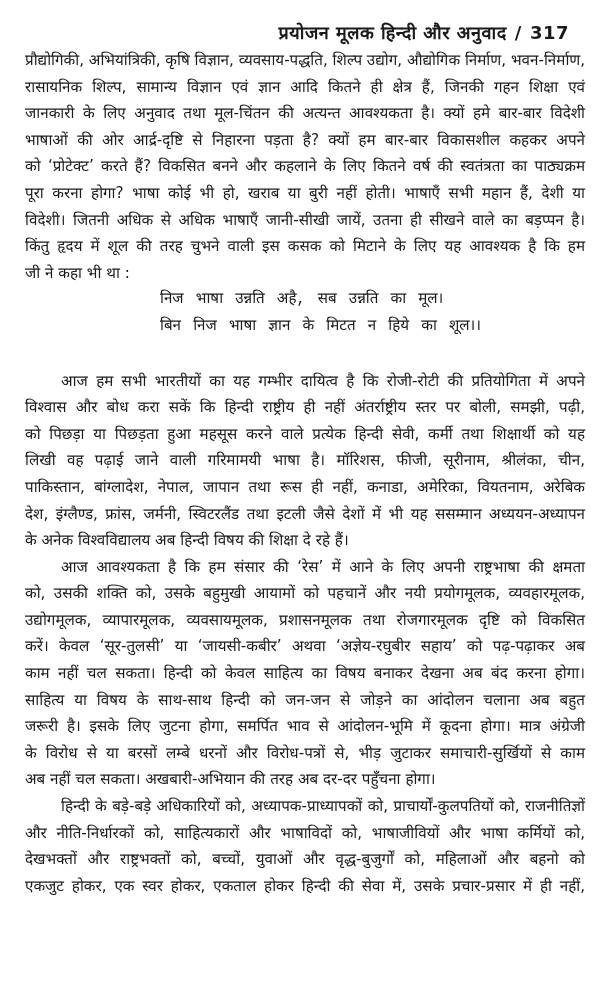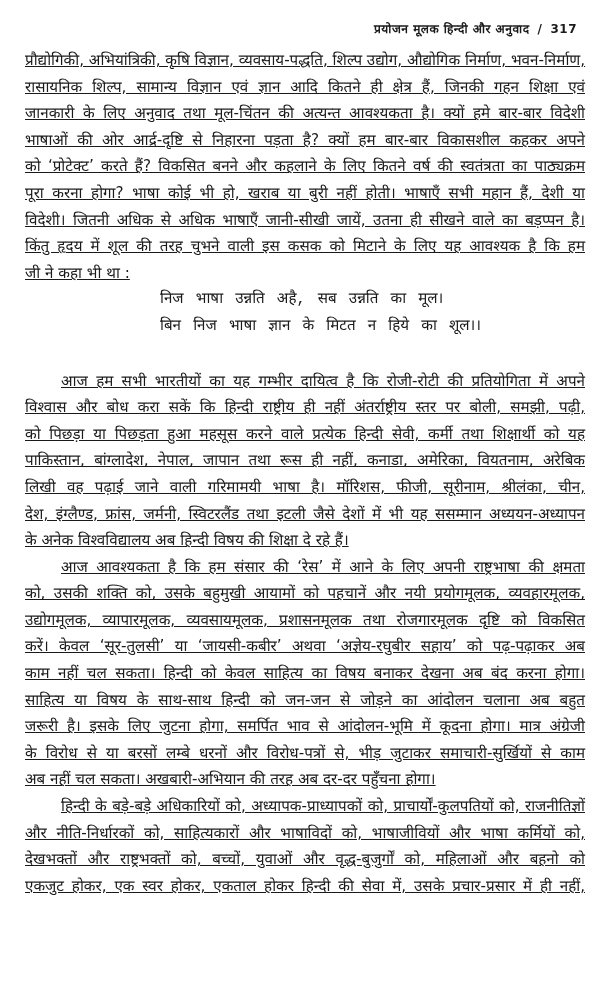--- a/index.html
+++ b/index.html
@@ -17,22 +17,22 @@
     }
     .page {
       position: absolute;
       left: 25px;
       top: 0;
       width: 560px;
     }
     .running-head {
       position: absolute;
       top: 20px;
-      right: 8px;
-      font-size: 12px;
+      right: 16px;
+      font-size: 18px;
       font-weight: bold;
       letter-spacing: 0.5px;
       white-space: nowrap;
     }
     .running-head .sep {
       margin: 0 8px;
     }
     .body-text {
       position: absolute;
       top: 47px;
@@ -41,21 +41,20 @@
       font-size: 15.2px;
       line-height: 26.6px;
     }
     .line {
       display: block;
       white-space: nowrap;
       text-align: justify;
       text-align-last: justify;
       height: 26.6px;
       overflow: visible;
-      text-decoration: underline;
     }
     .line.last {
       text-align-last: left;
     }
     .line.indent {
       padding-left: 36px;
     }
     .verse {
       display: block;
       padding-left: 135px;
@@ -96,22 +95,22 @@
       <span class="verse">निज भाषा उन्नति अहै, सब उन्नति का मूल।</span>
       <span class="verse">बिन निज भाषा ज्ञान के मिटत न हिये का शूल।।</span>
     </div>
 
     <span class="gap"></span>
 
     <div>
       <span class="line indent">आज हम सभी भारतीयों का यह गम्भीर दायित्व है कि रोजी-रोटी की प्रतियोगिता में अपने</span>
       <span class="line">विश्वास और बोध करा सकें कि हिन्दी राष्ट्रीय ही नहीं अंतर्राष्ट्रीय स्तर पर बोली, समझी, पढ़ी,</span>
       <span class="line">को पिछड़ा या पिछड़ता हुआ महसूस करने वाले प्रत्येक हिन्दी सेवी, कर्मी तथा शिक्षार्थी को यह</span>
+      <span class="line">लिखी वह पढ़ाई जाने वाली गरिमामयी भाषा है। मॉरिशस, फीजी, सूरीनाम, श्रीलंका, चीन,</span>
       <span class="line">पाकिस्तान, बांग्लादेश, नेपाल, जापान तथा रूस ही नहीं, कनाडा, अमेरिका, वियतनाम, अरेबिक</span>
-      <span class="line">लिखी वह पढ़ाई जाने वाली गरिमामयी भाषा है। मॉरिशस, फीजी, सूरीनाम, श्रीलंका, चीन,</span>
       <span class="line">देश, इंग्लैण्ड, फ्रांस, जर्मनी, स्विटरलैंड तथा इटली जैसे देशों में भी यह ससम्मान अध्ययन-अध्यापन</span>
       <span class="line last">के अनेक विश्वविद्यालय अब हिन्दी विषय की शिक्षा दे रहे हैं।</span>
     </div>
 
     <div>
       <span class="line indent">आज आवश्यकता है कि हम संसार की ‘रेस’ में आने के लिए अपनी राष्ट्रभाषा की क्षमता</span>
       <span class="line">को, उसकी शक्ति को, उसके बहुमुखी आयामों को पहचानें और नयी प्रयोगमूलक, व्यवहारमूलक,</span>
       <span class="line">उद्योगमूलक, व्यापारमूलक, व्यवसायमूलक, प्रशासनमूलक तथा रोजगारमूलक दृष्टि को विकसित</span>
       <span class="line">करें। केवल ‘सूर-तुलसी’ या ‘जायसी-कबीर’ अथवा ‘अज्ञेय-रघुबीर सहाय’ को पढ़-पढ़ाकर अब</span>
       <span class="line">काम नहीं चल सकता। हिन्दी को केवल साहित्य का विषय बनाकर देखना अब बंद करना होगा।</span>

